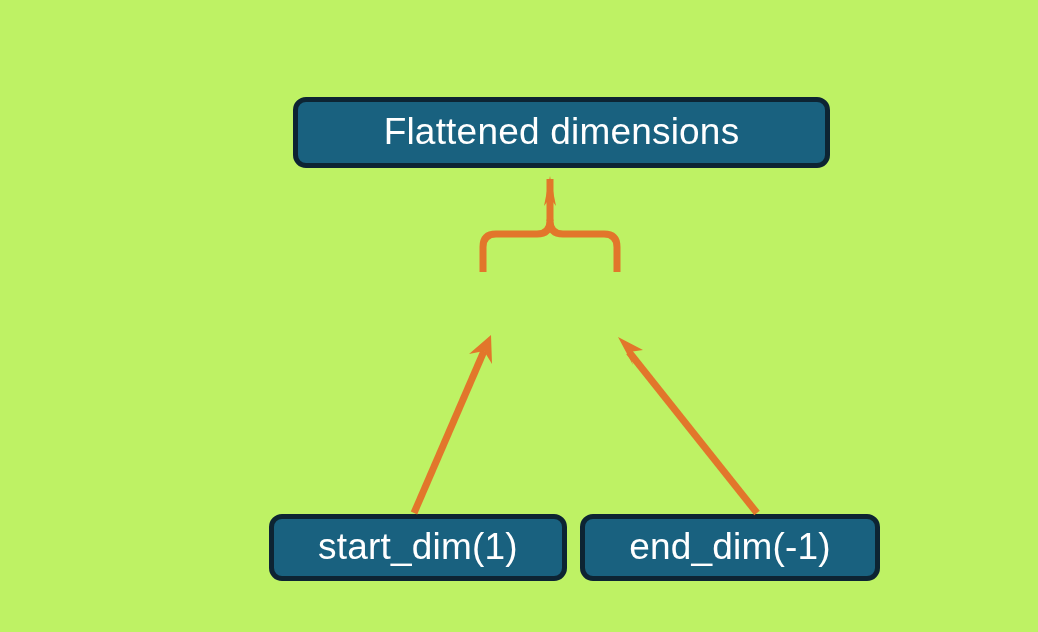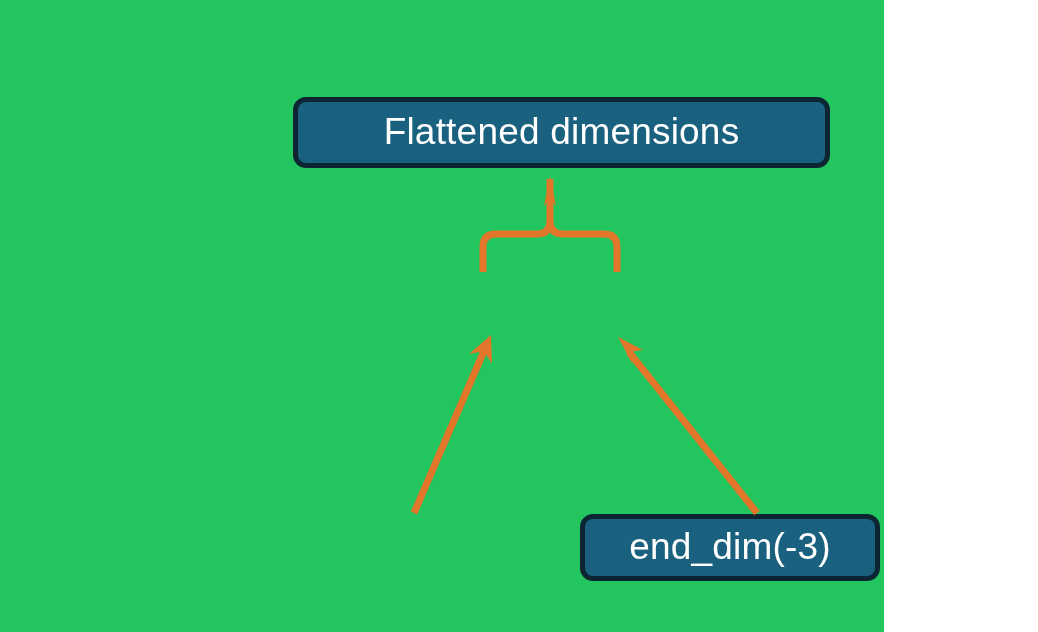--- a/index.html
+++ b/index.html
@@ -6,23 +6,23 @@
   html, body {
     margin: 0;
     padding: 0;
     background: #ffffff;
   }
   body {
     font-family: "Liberation Sans", sans-serif;
   }
   #canvas {
     position: relative;
-    width: 884px;
+    width: 1038px;
     height: 632px;
-    background: #22c55e;
+    background: #bef264;
     overflow: hidden;
   }
   .node {
     position: absolute;
     box-sizing: border-box;
     background: #19617f;
     border: 5px solid #0d2433;
     border-radius: 14px;
     display: flex;
     align-items: center;
@@ -105,23 +105,26 @@
 </head>
 <body>
 
 <div id="canvas">
 
   <div class="node" id="node-flattened">
     <span class="node-label">Flattened dimensions</span>
   </div>
 
 
+  <div class="node" id="node-start-dim">
+    <span class="node-label">start_dim(1)</span>
+  </div>
 
   <div class="node" id="node-end-dim">
-    <span class="node-label">end_dim(-3)</span>
+    <span class="node-label">end_dim(-1)</span>
   </div>
 
   <svg id="connectors" viewBox="0 0 1038 632">
 
     <g>
       <path class="brace-path" d="M 483 272
                L 483 247
                Q 483 234 496 234
                L 537 234
                Q 550 234 550 221

